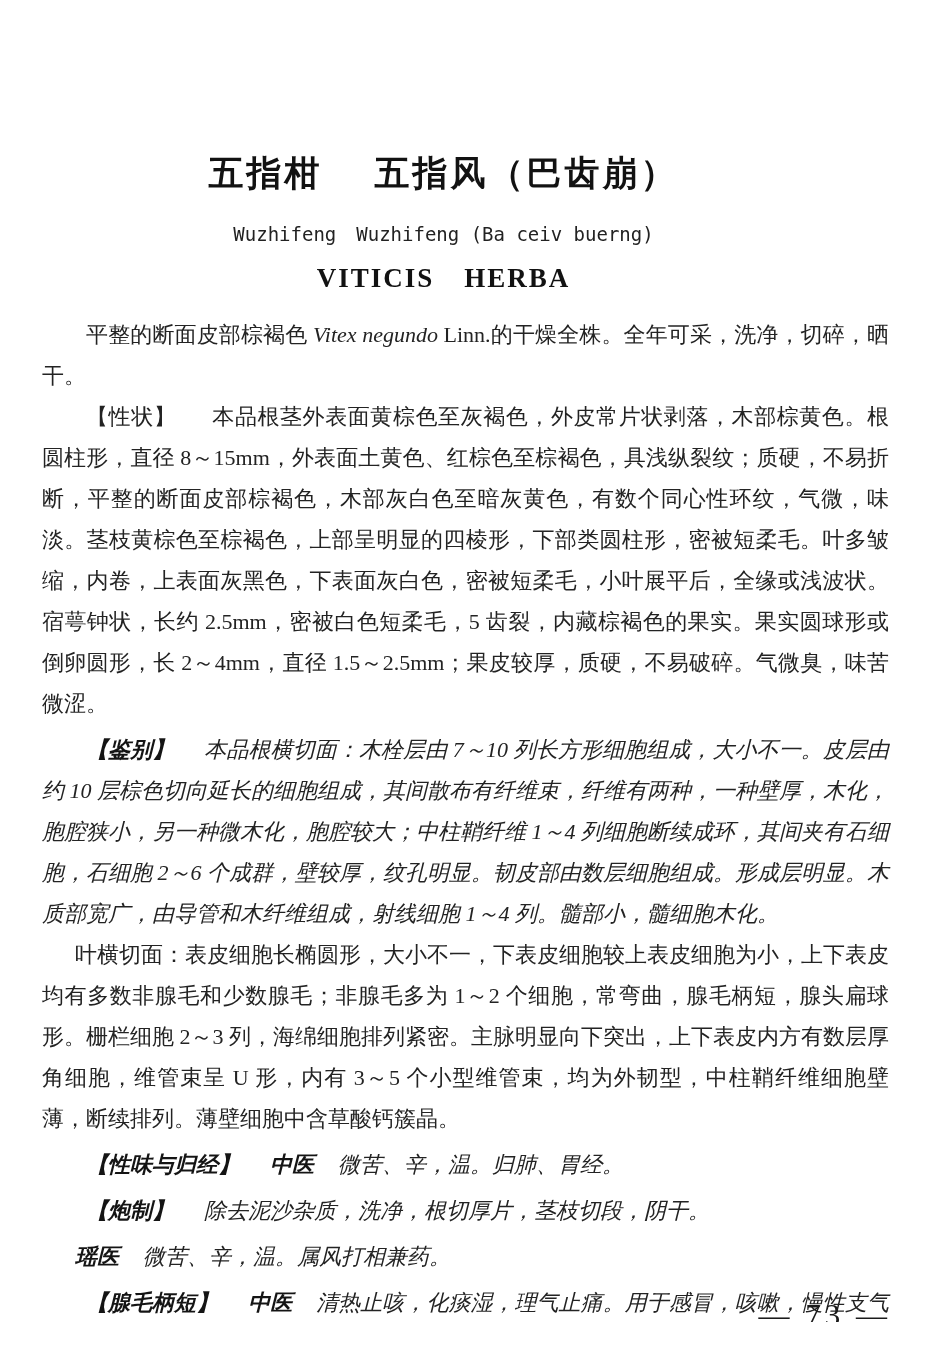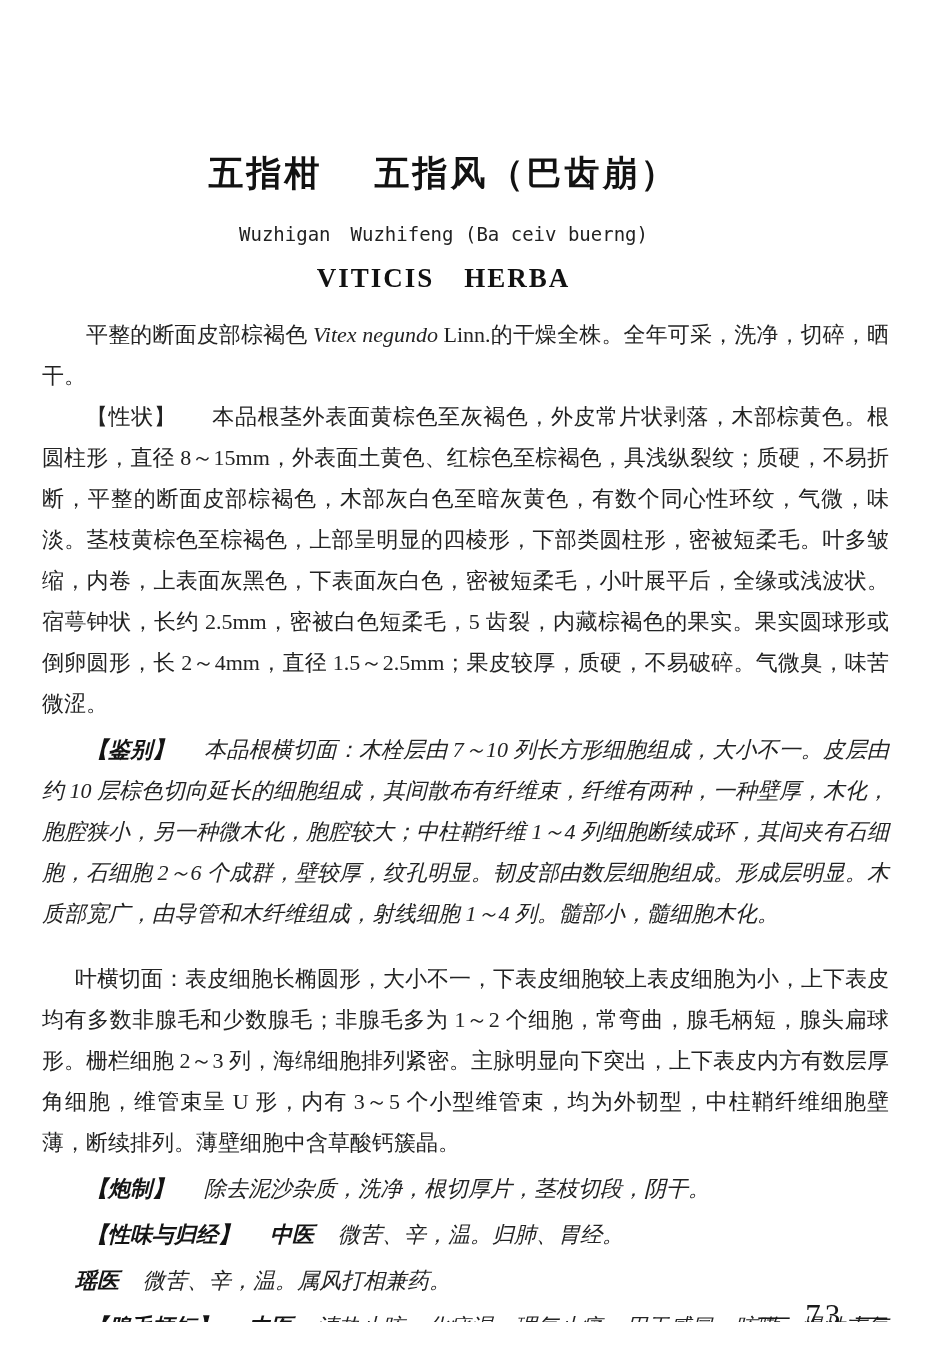--- a/index.html
+++ b/index.html
@@ -46,21 +46,21 @@
   }
   .latin-title .gap-md { margin-left: 30px; }
   .body-text {
     margin: 20px 38px 0 42px;
     font-size: 22px;
     line-height: 41px;
     text-align: justify;
     color: #232323;
   }
   p.para { text-indent: 44px; }
-  p.para.small-indent { text-indent: 33px; margin-top: 24px; }
+  p.para.small-indent { text-indent: 33px; }
   p.para.sect-gap { margin-top: 5px; font-style: italic; }
   .label-serif {
     font-family: "Liberation Serif", serif;
     margin-right: 36px;
   }
   .label-bold {
     font-family: "Liberation Sans", sans-serif;
     font-weight: 700;
     color: #141414;
     margin-right: 30px;
@@ -88,21 +88,21 @@
 </head>
 <body>
 
 <div class="page">
 
   <div class="header-block">
     <h1 class="title">
       <span>五指柑</span><span class="gap-lg">五指风（巴齿崩）</span>
     </h1>
     <div class="pinyin">
-      <span>Wuzhigan</span><span class="gap-md">Wuzhifeng (Ba ceiv buerng)</span>
+      <span>Wuzhifeng</span><span class="gap-md">Wuzhifeng (Ba ceiv buerng)</span>
     </div>
     <div class="latin-title">
       <span>VITICIS</span><span class="gap-md">HERBA</span>
     </div>
   </div>
 
   <div class="body-text">
 
     <p class="para">
       <span>平整的断面皮部棕褐色 </span><i class="latin-italic">Vitex negundo</i><span> Linn.的干燥全株。全年可采，洗净，切碎，晒干。</span>
@@ -114,25 +114,25 @@
 
     <p class="para sect-gap">
       <span class="label-bold">【鉴别】</span><span>本品根横切面：木栓层由 7～10 列长方形细胞组成，大小不一。皮层由约 10 层棕色切向延长的细胞组成，其间散布有纤维束，纤维有两种，一种壁厚，木化，胞腔狭小，另一种微木化，胞腔较大；中柱鞘纤维 1～4 列细胞断续成环，其间夹有石细胞，石细胞 2～6 个成群，壁较厚，纹孔明显。韧皮部由数层细胞组成。形成层明显。木质部宽广，由导管和木纤维组成，射线细胞 1～4 列。髓部小，髓细胞木化。</span>
     </p>
 
     <p class="para small-indent">
       <span>叶横切面：表皮细胞长椭圆形，大小不一，下表皮细胞较上表皮细胞为小，上下表皮均有多数非腺毛和少数腺毛；非腺毛多为 1～2 个细胞，常弯曲，腺毛柄短，腺头扁球形。栅栏细胞 2～3 列，海绵细胞排列紧密。主脉明显向下突出，上下表皮内方有数层厚角细胞，维管束呈 U 形，内有 3～5 个小型维管束，均为外韧型，中柱鞘纤维细胞壁薄，断续排列。薄壁细胞中含草酸钙簇晶。</span>
     </p>
 
     <p class="para sect-gap">
-      <span class="label-bold">【炮制】</span><span>除去泥沙杂质，洗净，根切厚片，茎枝切段，阴干。</span>
+      <span class="label-bold">【性味与归经】</span><span class="sublabel-bold">中医</span><span>微苦、辛，温。归肺、胃经。</span>
     </p>
 
     <p class="para sect-gap">
-      <span class="label-bold">【性味与归经】</span><span class="sublabel-bold">中医</span><span>微苦、辛，温。归肺、胃经。</span>
+      <span class="label-bold">【炮制】</span><span>除去泥沙杂质，洗净，根切厚片，茎枝切段，阴干。</span>
     </p>
 
     <p class="para small-indent sect-gap">
       <span class="sublabel-bold">瑶医</span><span>微苦、辛，温。属风打相兼药。</span>
     </p>
 
     <p class="para sect-gap">
       <span class="label-bold">【腺毛柄短】</span><span class="sublabel-bold">中医</span><span>清热止咳，化痰湿，理气止痛。用于感冒，咳嗽，慢性支气管炎，哮喘，风湿痹痛，胃痛，泄痢。</span>
     </p>
 

